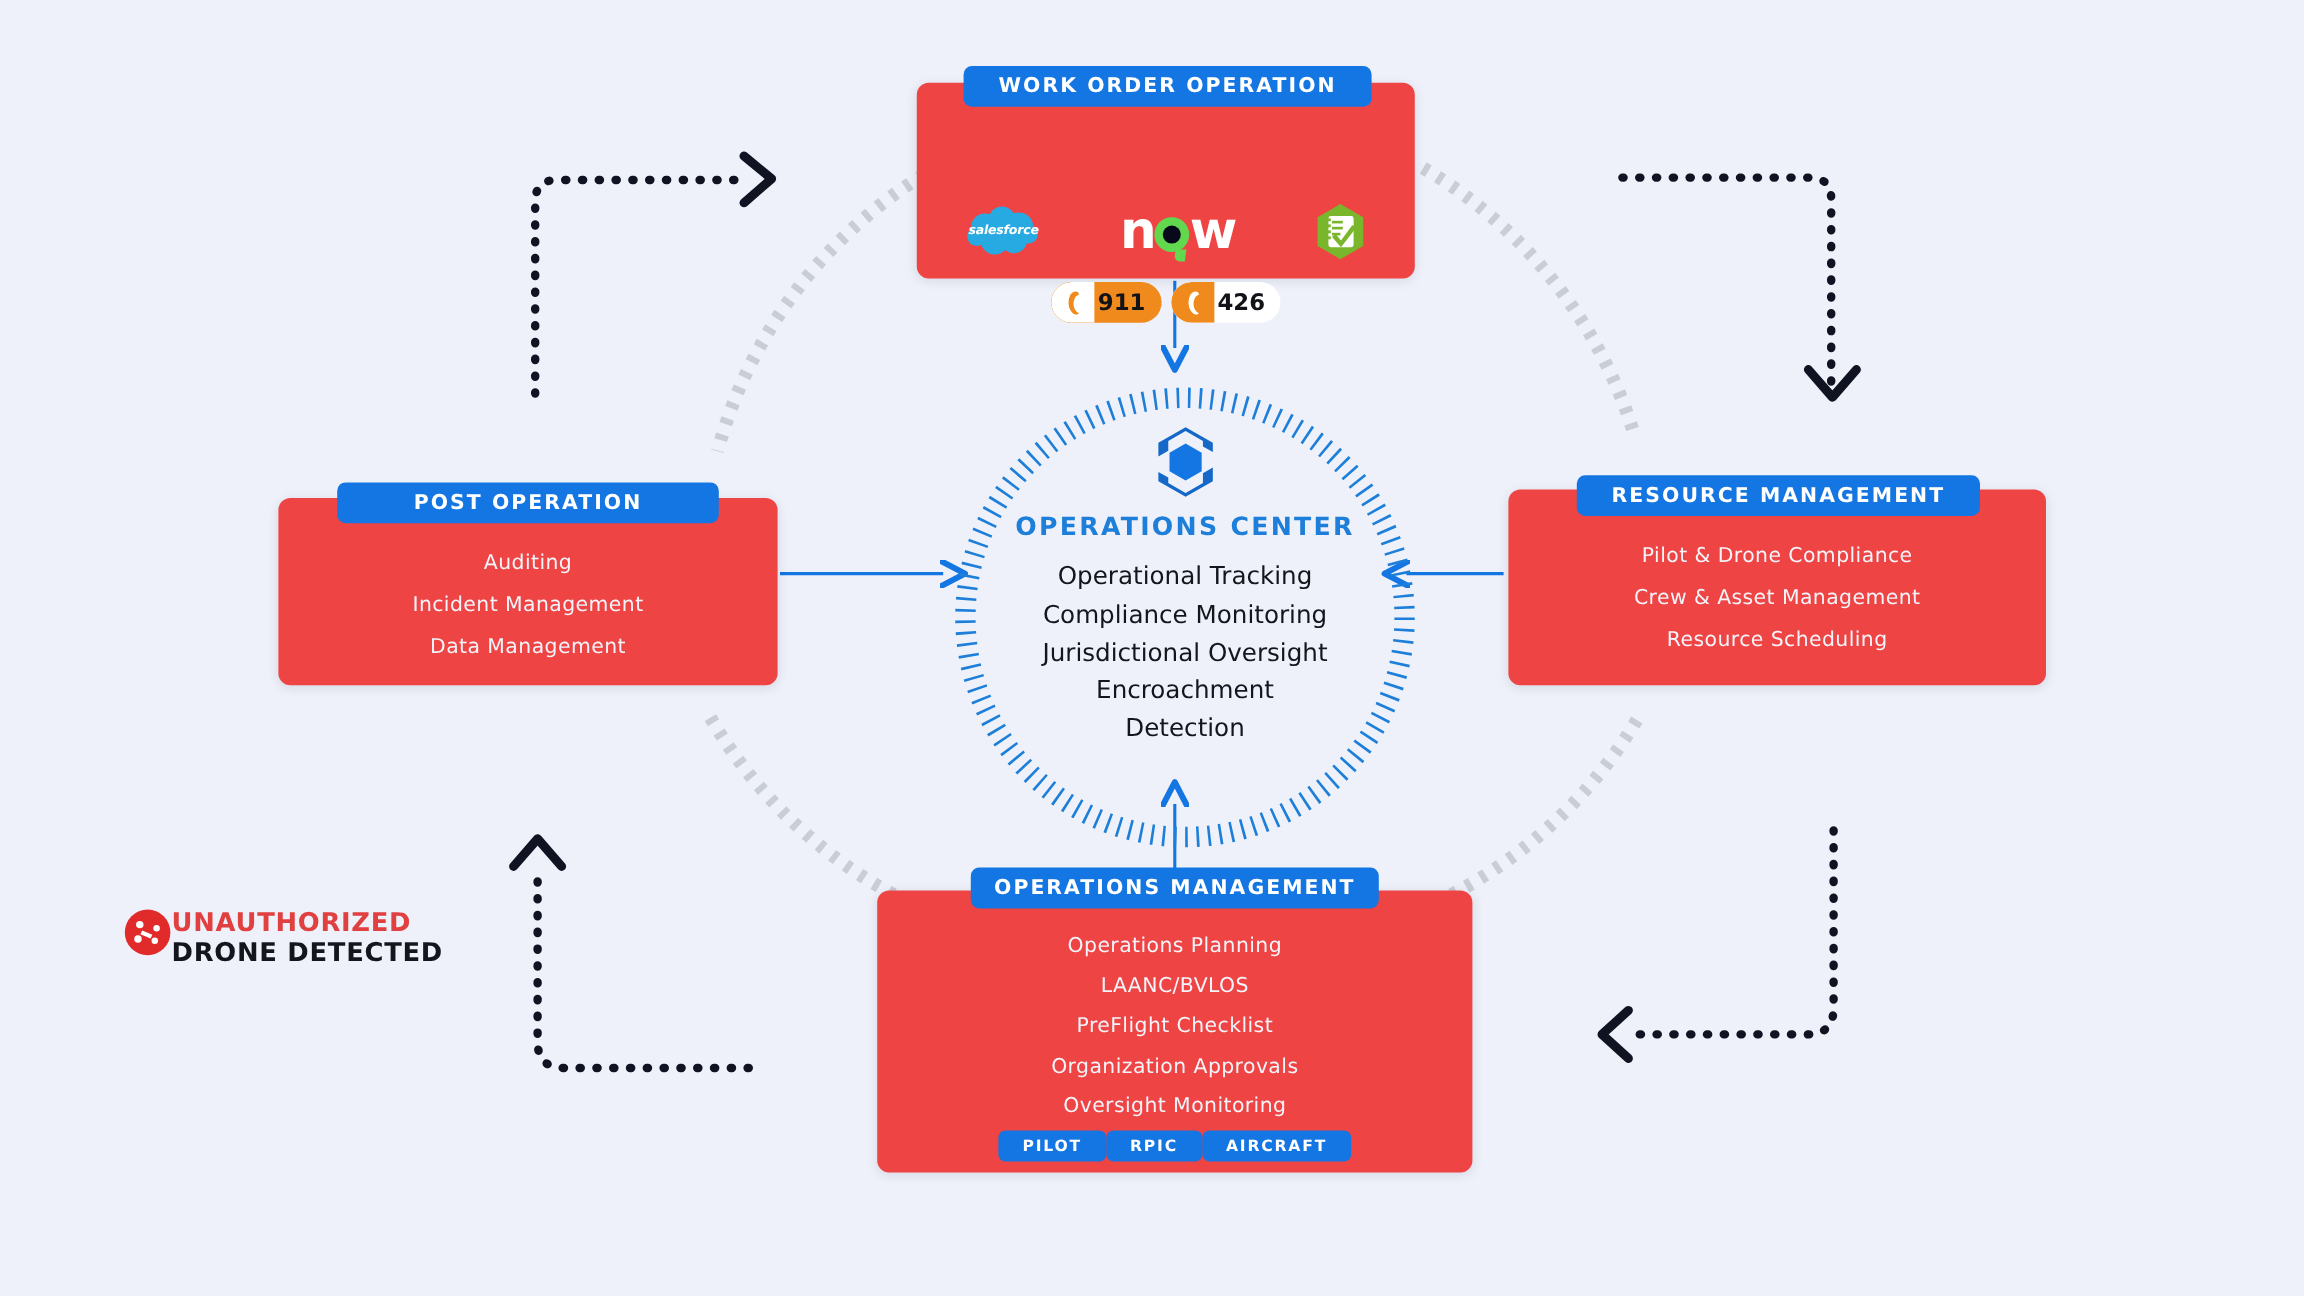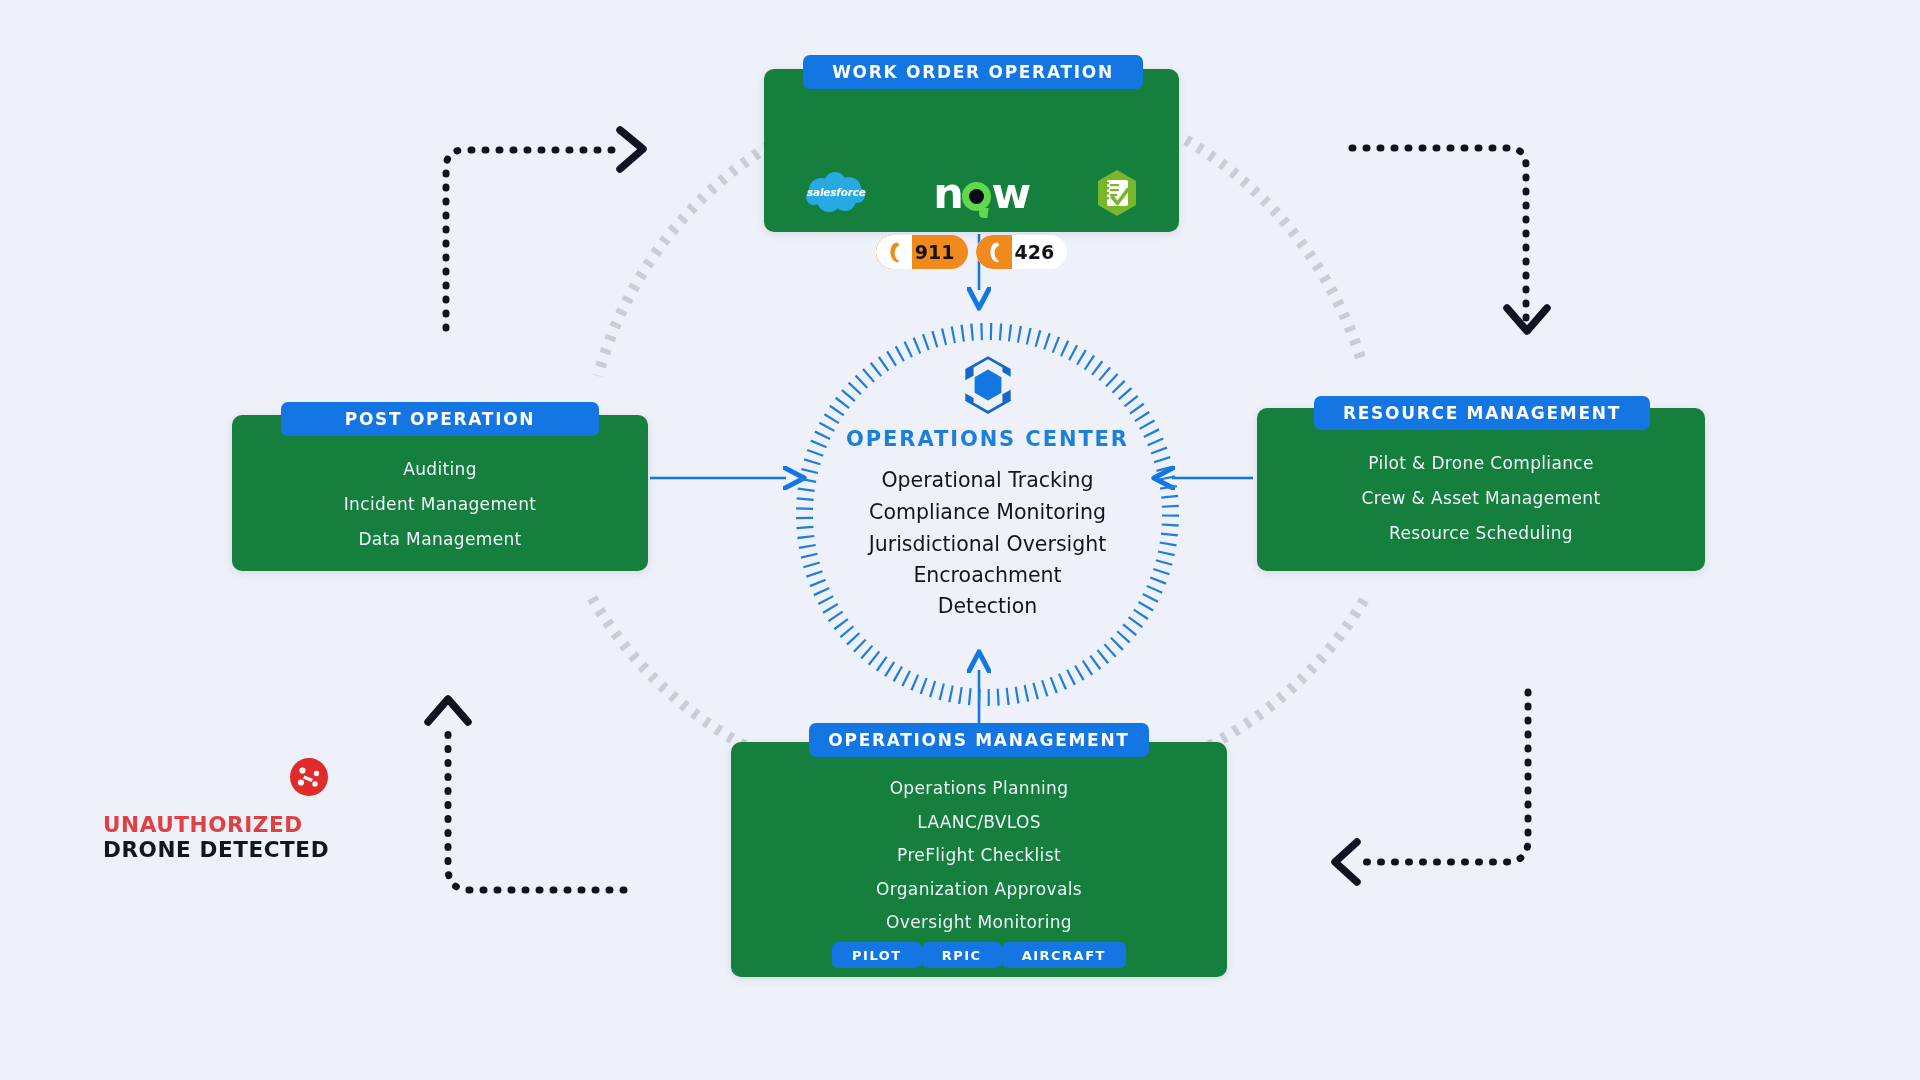--- a/index.html
+++ b/index.html
@@ -28,21 +28,21 @@
     position: absolute;
     left: 0; top: 0;
     width: 1920px;
     height: 1080px;
     pointer-events: none;
   }
 
   
   .card {
     position: absolute;
-    background: #15803d;
+    background: #ef4444;
     border-radius: 10px;
     box-shadow: 0 2px 10px rgba(10,20,50,0.10);
     box-sizing: border-box;
     text-decoration: underline;
   }
   .card-title {
     position: absolute;
     background: #1476e2;
     color: #ffffff;
     font-size: 17px;
@@ -236,23 +236,21 @@
     line-height: 32px;
   }
   #center-lines div { white-space: nowrap; }
   #center-lines .wrap { white-space: normal; width: 230px; margin: 0 auto; line-height: 31px; }
 
   
   #drone-alert {
     position: absolute;
     left: 103px; top: 757px;
     display: flex;
-    align-items: flex-end;
-    gap: 15px;
-    flex-direction: column;
+    align-items: flex-start;
   }
   #drone-icon { width: 40px; height: 40px; flex: 0 0 40px; }
   #drone-text { line-height: 1.18; }
   #drone-line1 {
     color: #e0403f;
     font-size: 21.5px;
     font-weight: bold;
     letter-spacing: 0.6px;
   }
   #drone-line2 {

